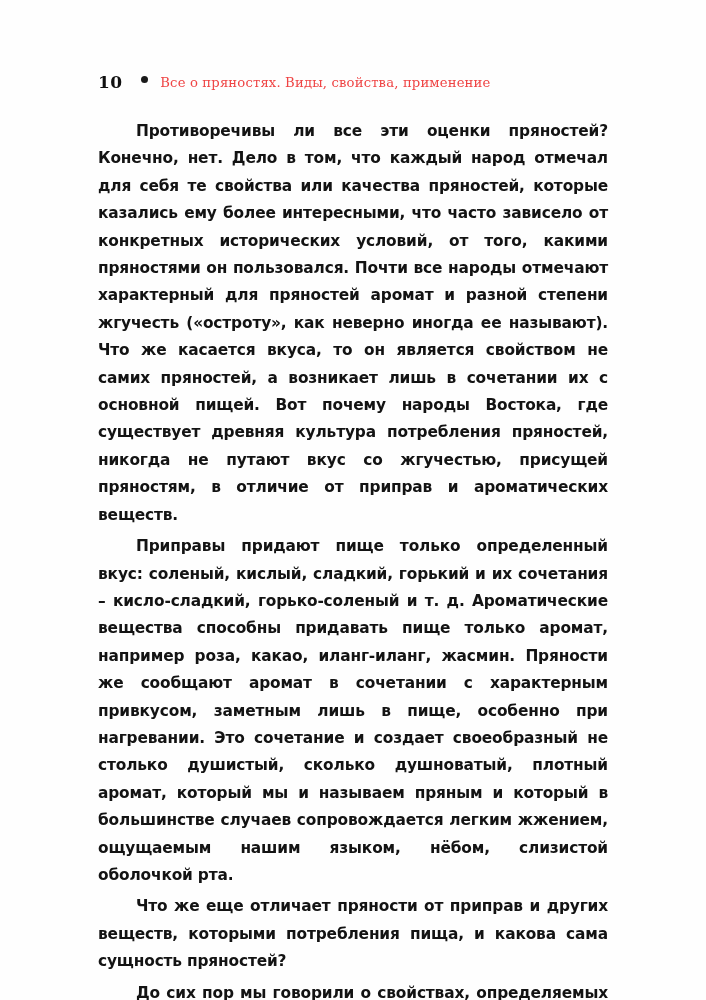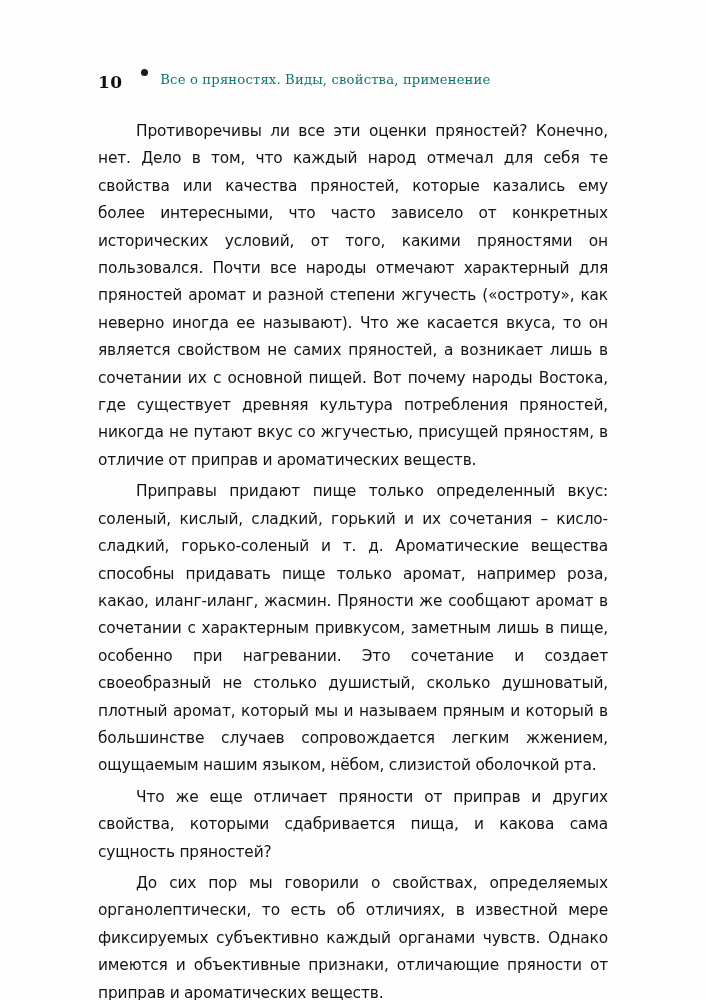--- a/index.html
+++ b/index.html
@@ -24,21 +24,21 @@
     background: #fefefe;
   }
   .content {
     position: absolute;
     left: 98px;
     top: 72px;
     width: 510px;
   }
   .running-head {
     display: flex;
-    align-items: flex-start;
+    align-items: center;
     gap: 0;
     margin-bottom: 26px;
     white-space: nowrap;
   }
   .folio {
     font-family: "DejaVu Serif", serif;
     font-size: 17px;
     font-weight: 700;
     color: #101010;
     letter-spacing: 0.3px;
@@ -51,53 +51,54 @@
     background: #1a1a1a;
     margin: 0 12px 0 19px;
     position: relative;
     top: -3px;
     flex: none;
   }
   .head-title {
     font-family: "DejaVu Serif", serif;
     font-size: 13.2px;
     font-weight: 400;
-    color: #0f766e;
+    color: #ef4444;
     letter-spacing: 0.15px;
   }
   .body-text p {
     margin: 0;
     font-family: "DejaVu Sans", sans-serif;
     font-size: 15.4px;
     line-height: 27.4px;
     text-align: justify;
     text-indent: 38px;
     color: #131313;
     letter-spacing: -0.15px;
     -webkit-hyphens: manual;
     hyphens: manual;
     word-spacing: -0.2px;
+    font-weight: bold;
   }
   .body-text p + p {
     margin-top: 4px;
   }
 </style>
 </head>
 <body>
 
 <div class="page">
   <div class="content">
 
     <div class="running-head">
       <span class="folio">10</span>
       <span class="head-bullet"></span>
       <span class="head-title">Все о пряностях. Виды, свойства, применение</span>
     </div>
 
     <div class="body-text">
       <p>Противоречивы ли все эти оценки пряностей? Конечно, нет. Дело в том, что каждый народ отмечал для себя те свойства или качества пряностей, которые казались ему более интересными, что часто зависело от конкретных исторических условий, от того, какими пряностями он пользовался. Почти все народы отмечают характерный для пряностей аромат и разной степени жгучесть («остроту», как неверно иногда ее называют). Что же касается вкуса, то он является свойством не самих пряностей, а возникает лишь в сочетании их с основной пищей. Вот почему народы Востока, где существует древняя культура потребления пряностей, никогда не путают вкус со жгучестью, присущей пряностям, в отличие от приправ и ароматических веществ.</p>
       <p>Приправы придают пище только определенный вкус: соленый, кислый, сладкий, горький и их сочетания – кисло-сладкий, горько-соленый и т. д. Ароматические вещества способны придавать пище только аромат, например роза, какао, иланг-иланг, жасмин. Пряности же сообщают аромат в сочетании с характерным привкусом, заметным лишь в пище, особенно при нагревании. Это сочетание и создает своеобразный не столько душистый, сколько душноватый, плотный аромат, который мы и называем пряным и который в большинстве случаев сопровождается легким жжением, ощущаемым нашим языком, нёбом, слизистой оболочкой рта.</p>
-      <p>Что же еще отличает пряности от приправ и других свойства, которыми сдабривается пища, и какова сама сущность пряностей?</p>
+      <p>Что же еще отличает пряности от приправ и других веществ, которыми потребления пища, и какова сама сущность пряностей?</p>
       <p>До сих пор мы говорили о свойствах, определяемых органолептически, то есть об отличиях, в известной мере фиксируемых субъективно каждый органами чувств. Однако имеются и объективные признаки, отличающие пряности от приправ и ароматических веществ.</p>
     </div>
 
   </div>
 </div>
 
 </body></html>

